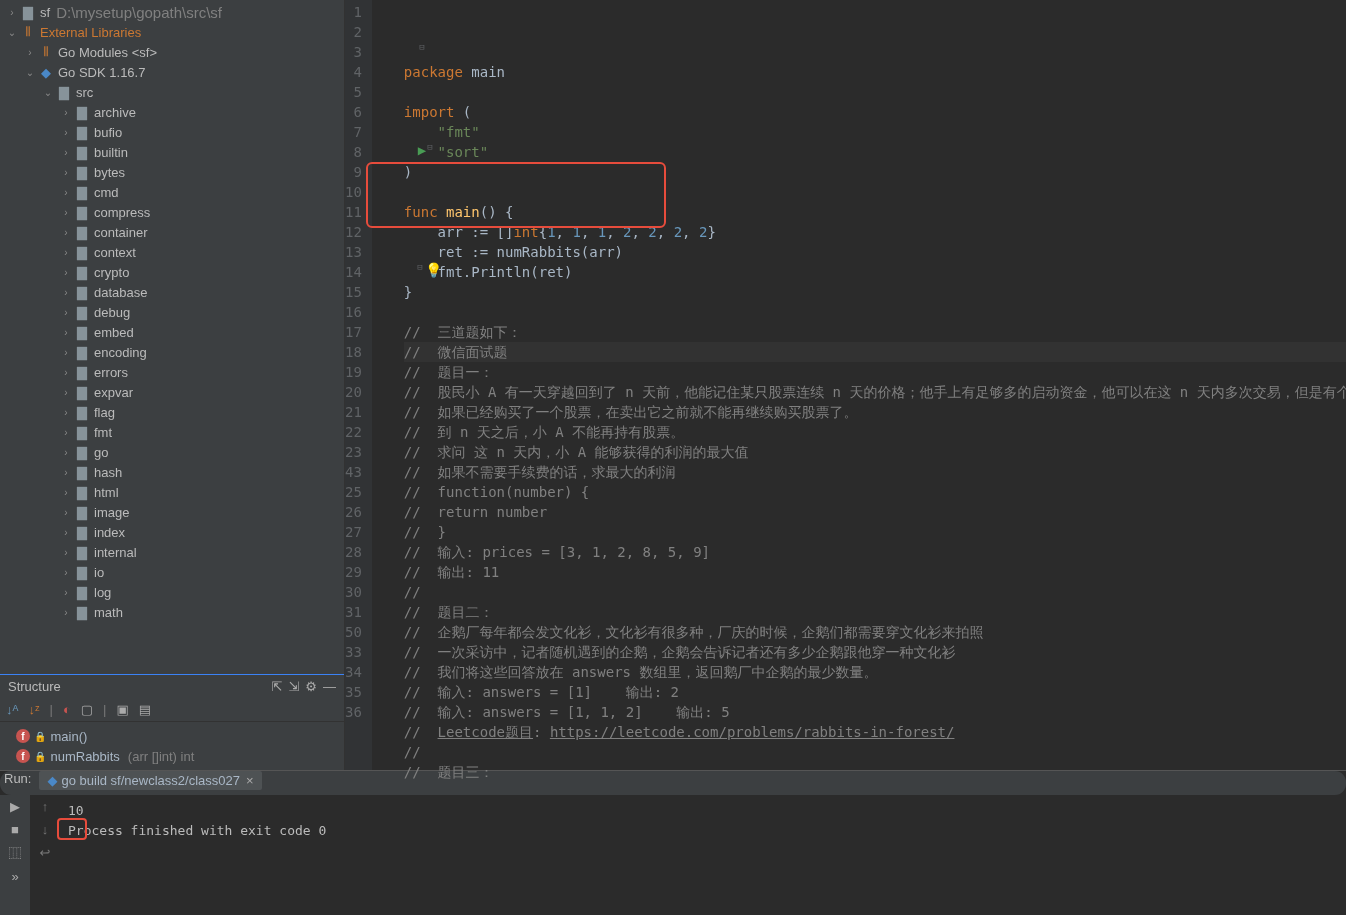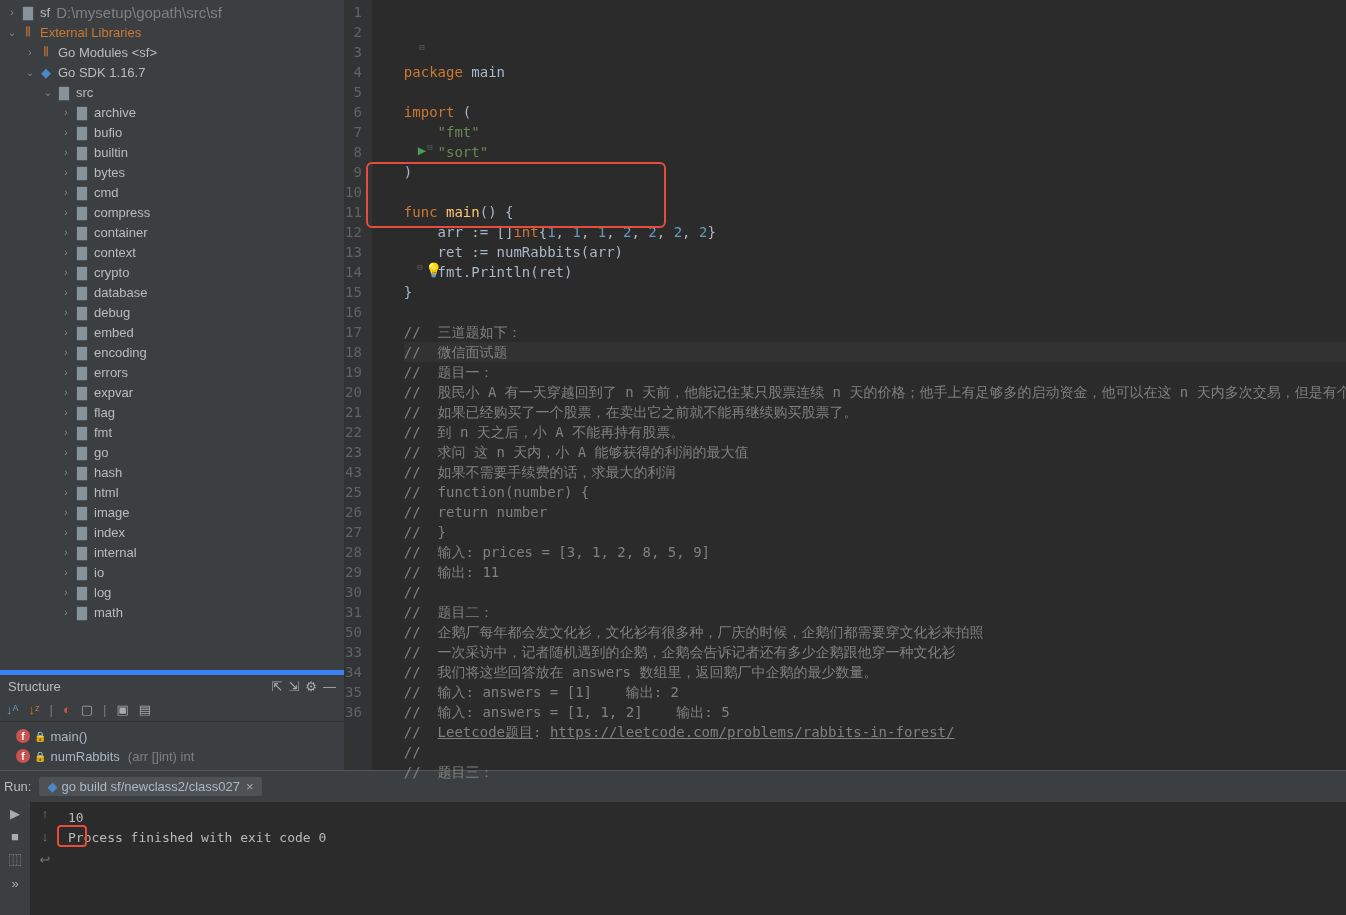--- a/index.html
+++ b/index.html
@@ -20,21 +20,21 @@
 .project-tree { flex: 1; overflow-y: auto; min-height: 0; padding: 2px 0; }
 .tree-node { display: flex; align-items: center; height: 20px; cursor: pointer; white-space: nowrap; }
 .chevron { width: 16px; text-align: center; color: #888; font-size: 10px; }
 .node-icon { width: 16px; height: 16px; margin-right: 4px; display: inline-flex; align-items: center; justify-content: center; }
 .folder-icon { color: #87939a; }
 .label { color: #bbb; }
 .path-hint { color: #808080; margin-left: 6px; font-size: 15px; }
 .ext-lib { color: #cc7832; }
 
 
-.structure-panel { border-top: 5px solid #3b82f6; display: flex; flex-direction: column; background: #3c3f41; justify-content: center; }
+.structure-panel { border-top: 1px solid #3b82f6; display: flex; flex-direction: column; background: #3c3f41; justify-content: center; }
 .structure-header { display: flex; align-items: center; padding: 4px 8px; color: #bbb; }
 .structure-header span:first-child { flex: 1; }
 .structure-header .hicon { margin-left: 6px; color: #aaa; cursor: pointer; }
 .structure-toolbar { display: flex; align-items: center; padding: 4px 6px; gap: 10px; border-bottom: 1px solid #323232; }
 .structure-toolbar .ticon { color: #aaa; cursor: pointer; font-size: 13px; }
 .structure-items { padding: 4px 0; }
 .structure-item { display: flex; align-items: center; height: 20px; padding-left: 16px; }
 .f-badge { width: 14px; height: 14px; border-radius: 50%; background: #c75450; color: #fff; font-size: 10px; display: inline-flex; align-items: center; justify-content: center; margin-right: 4px; font-weight: bold; }
 .lock { color: #b9a353; font-size: 10px; margin-right: 4px; }
 .sig { color: #808080; margin-left: 8px; }
@@ -54,21 +54,21 @@
 .kw { color: #cc7832; }
 .str { color: #6a8759; }
 .fn { color: #ffc66d; }
 .num { color: #6897bb; }
 .cmt { color: #808080; }
 .typ { color: #cc7832; }
 .redbox { position: absolute; border: 2px solid #e74c3c; border-radius: 6px; pointer-events: none; }
 
 
 .run-panel { height: 145px; background: #2b2b2b; border-top: 1px solid #555; display: flex; flex-direction: column; }
-.run-tab-bar { height: 31px; background: #3c3f41; display: flex; align-items: center; padding-left: 4px; }
+.run-tab-bar { height: 24px; background: #3c3f41; display: flex; align-items: flex-start; padding-left: 4px; border-radius: 11px; }
 .run-label { color: #bbb; margin-right: 8px; }
 .run-tab { display: flex; align-items: center; background: #4e5254; padding: 2px 8px; border-radius: 2px; }
 .tab-close { margin-left: 6px; color: #aaa; cursor: pointer; }
 .run-body { flex: 1; display: flex; }
 .run-toolbar { width: 30px; background: #3c3f41; display: flex; flex-direction: column; align-items: center; padding-top: 4px; gap: 8px; }
 .rt-play { color: #499c54; }
 .rt-stop { color: #787878; }
 .rt-icon { color: #aaa; cursor: pointer; }
 .run-toolbar2 { width: 30px; display: flex; flex-direction: column; align-items: center; padding-top: 4px; gap: 8px; }
 .rt2-icon { color: #787878; cursor: pointer; }

